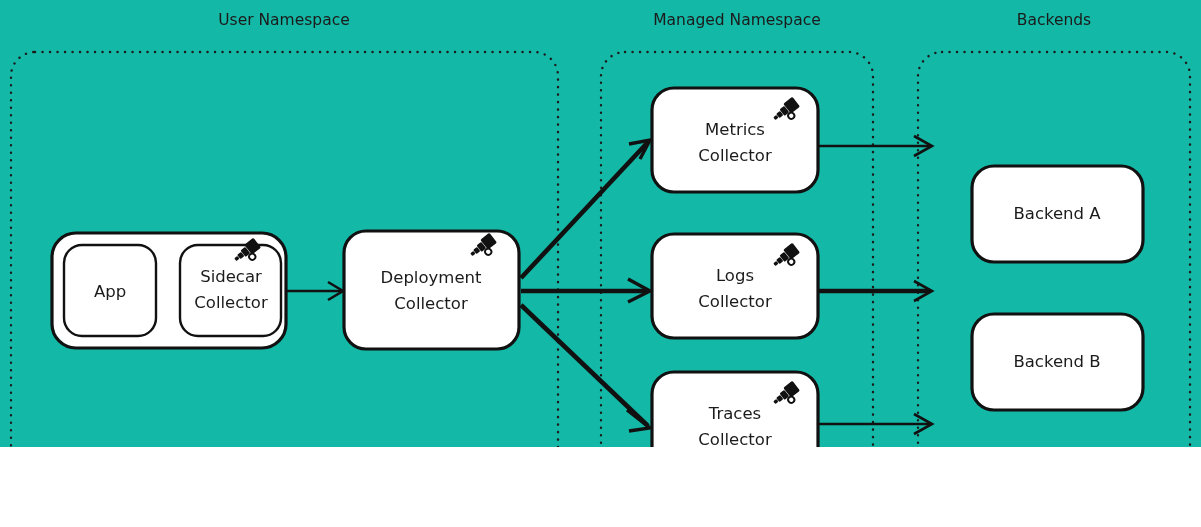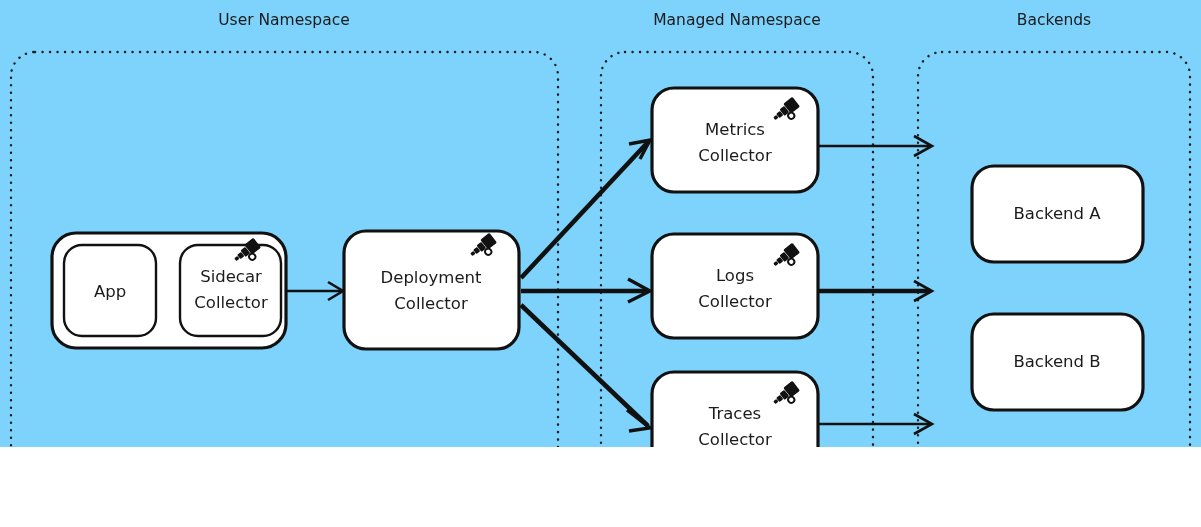--- a/index.html
+++ b/index.html
@@ -7,21 +7,21 @@
     padding: 0;
     background: #ffffff;
   }
   body {
     font-family: "DejaVu Sans", sans-serif;
   }
   #diagram-root {
     position: relative;
     width: 1201px;
     height: 447px;
-    background: #7dd3fc;
+    background: #14b8a6;
     overflow: hidden;
   }
   svg#diagram-canvas {
     position: absolute;
     left: 0;
     top: 0;
     width: 1201px;
     height: 527px;
   }
   .group-title {

